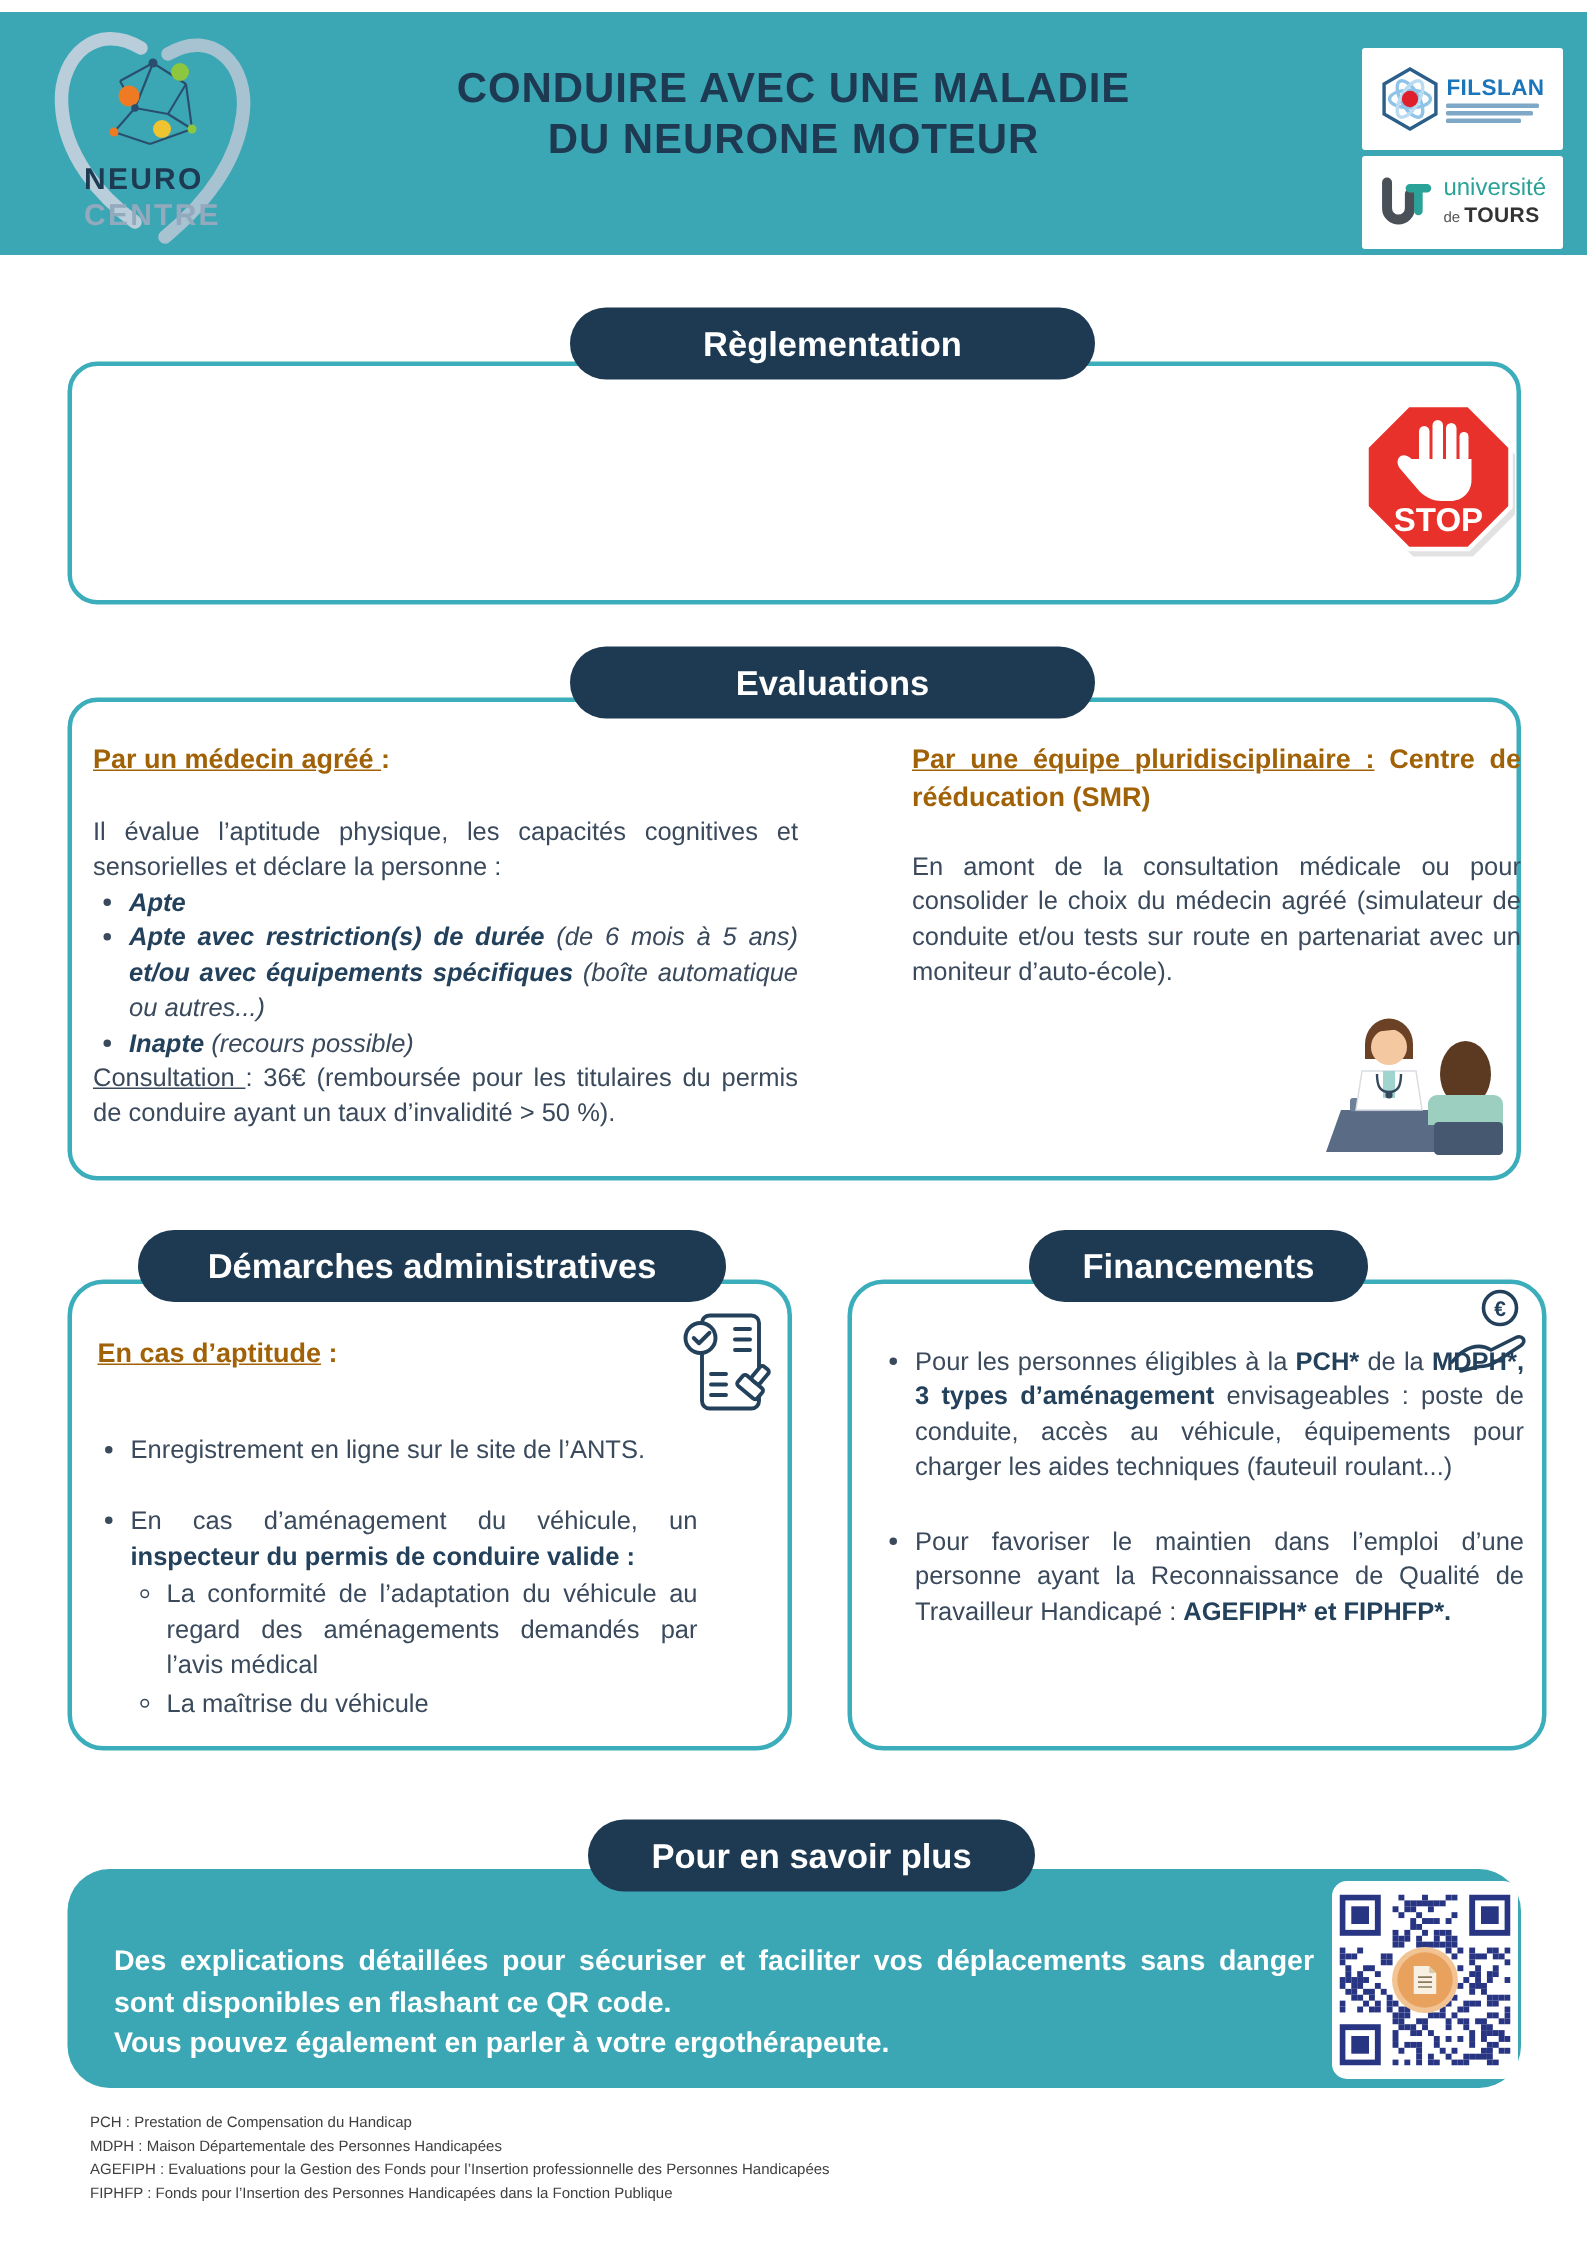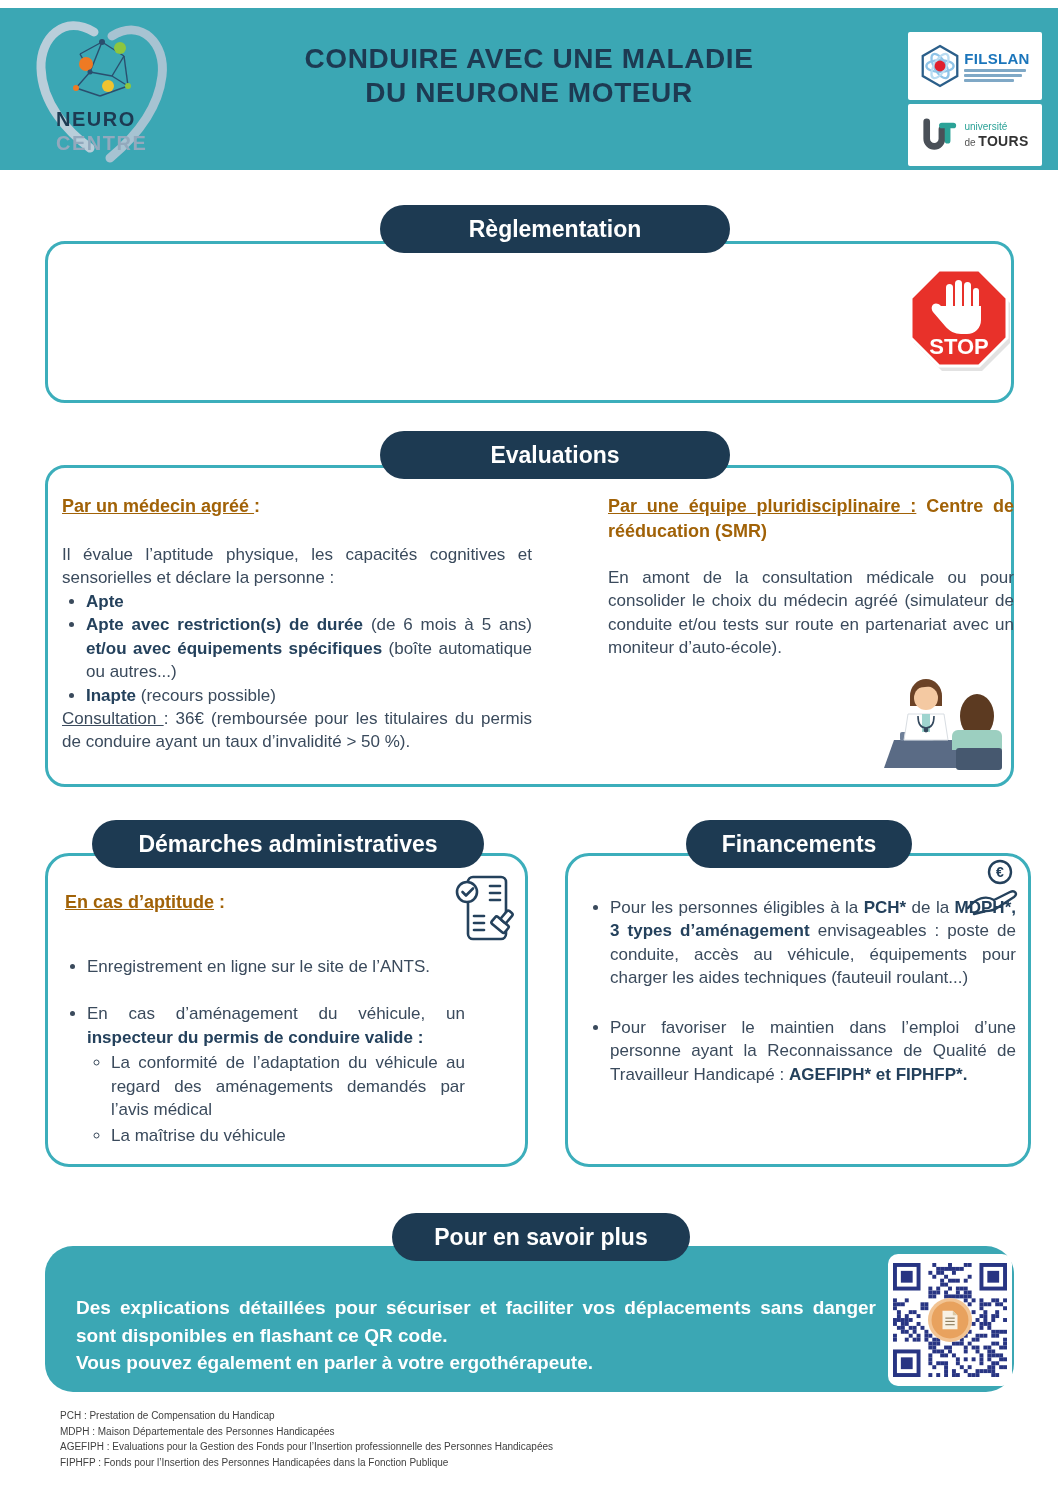--- a/index.html
+++ b/index.html
@@ -13,21 +13,21 @@
                   color:#1D3A52; font-weight:800; font-size:28px; line-height:1.22; letter-spacing:.6px; }
   .logo-card { position:absolute; background:#ffffff; }
   .card-filslan { left:908px; top:24px; width:134px; height:68px; border-radius:2px;
                   display:flex; align-items:center; justify-content:center; gap:4px; padding:4px; }
   .filslan-text { display:flex; flex-direction:column; }
   .filslan-name { color:#1B75BB; font-weight:800; font-size:15px; letter-spacing:.3px; }
   .filslan-sub .bar { height:3px; background:#7FA8C6; margin-top:2px; border-radius:1px; }
   .card-tours { left:908px; top:96px; width:134px; height:62px; border-radius:2px;
                 display:flex; align-items:center; justify-content:center; gap:5px; }
   .tours-text { line-height:1.1; }
-  .tours-univ { color:#2BA297; font-size:10px; }
+  .tours-univ { color:#2BA297; font-size:16px; }
   .tours-de { color:#555; font-size:10px; }
   .tours-name { color:#333; font-weight:800; font-size:14px; letter-spacing:.3px; }
 
   
   .pill { position:absolute; height:48px; background:#1D3A52; border-radius:26px;
           display:flex; align-items:center; justify-content:center;
           color:#ffffff; font-weight:700; font-size:23px; z-index:3; }
   .frame { position:absolute; background:#ffffff; border:3px solid #3CAEBB; border-radius:20px; z-index:1; }
   .body-text { color:#3A4A5C; font-size:17px; line-height:1.38; text-align:justify; }
   .b { font-weight:700; color:#24415C; }
@@ -38,21 +38,21 @@
   .pill-reg { left:380px; top:205px; width:350px; }
   .frame-reg { left:45px; top:241px; width:969px; height:162px; }
   .reg-text { position:absolute; left:62px; top:262px; width:828px; }
   .stop-wrap { position:absolute; left:903px; top:262px; width:108px; height:122px; }
 
   
   .pill-eval { left:380px; top:431px; width:350px; }
   .frame-eval { left:45px; top:465px; width:969px; height:322px; }
   .eval-left { position:absolute; left:62px; top:494px; width:470px; }
   .eval-left ul { margin:0 0 0 24px; list-style:disc; }
-  .eval-left li { margin:0; }
+  .eval-left li { margin:0;font-style:italic; }
   .eval-right { position:absolute; left:608px; top:494px; width:406px; }
   .doctor-illu { position:absolute; left:880px; top:668px; width:130px; height:112px; }
 
   
   .pill-dem { left:92px; top:820px; width:392px; }
   .frame-dem { left:45px; top:853px; width:483px; height:314px; border-radius:24px; }
   .dem-content { position:absolute; left:65px; top:890px; width:400px; }
   .doc-icon { position:absolute; left:452px; top:872px; width:66px; height:74px; }
   .dem-content ul { margin:14px 0 0 22px; list-style:disc; }
   .dem-content ul ul { margin:2px 0 0 24px; list-style:circle; }

